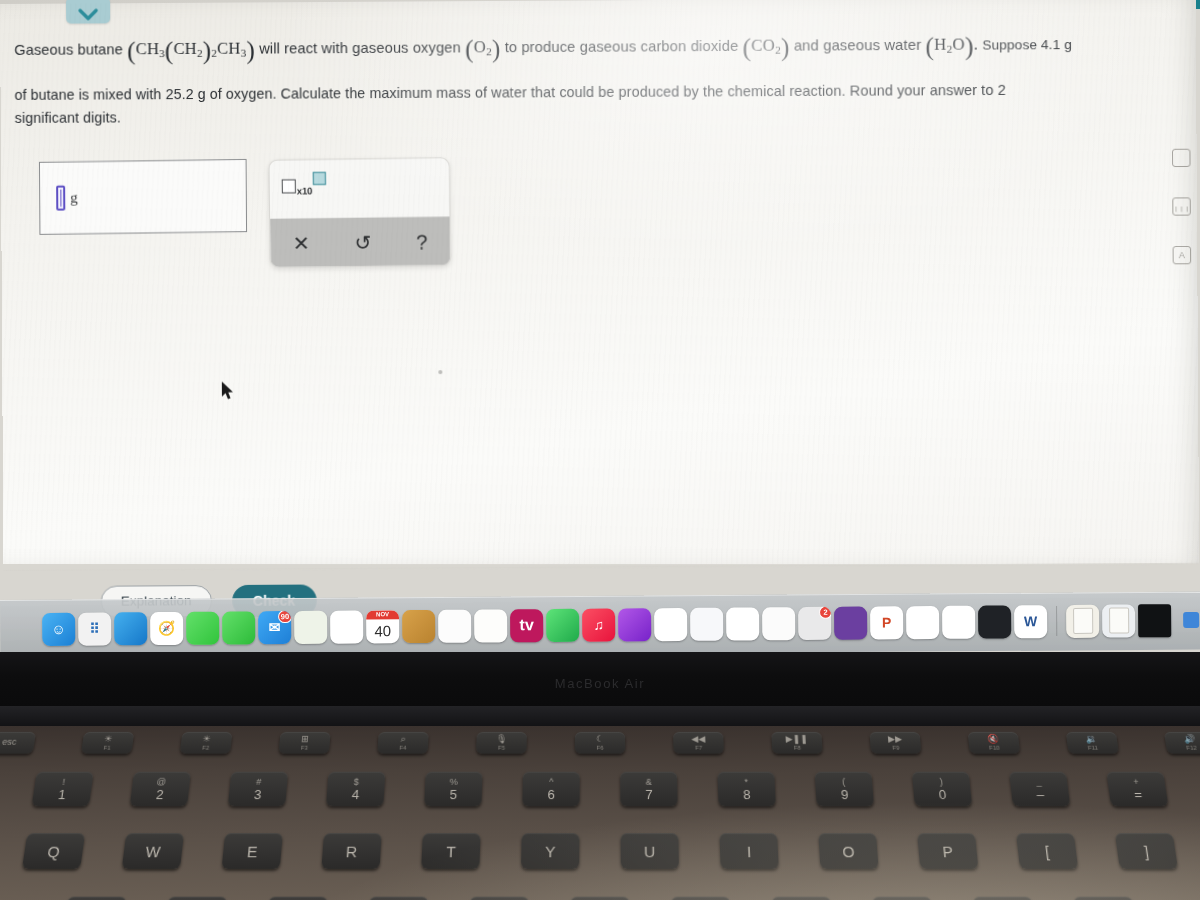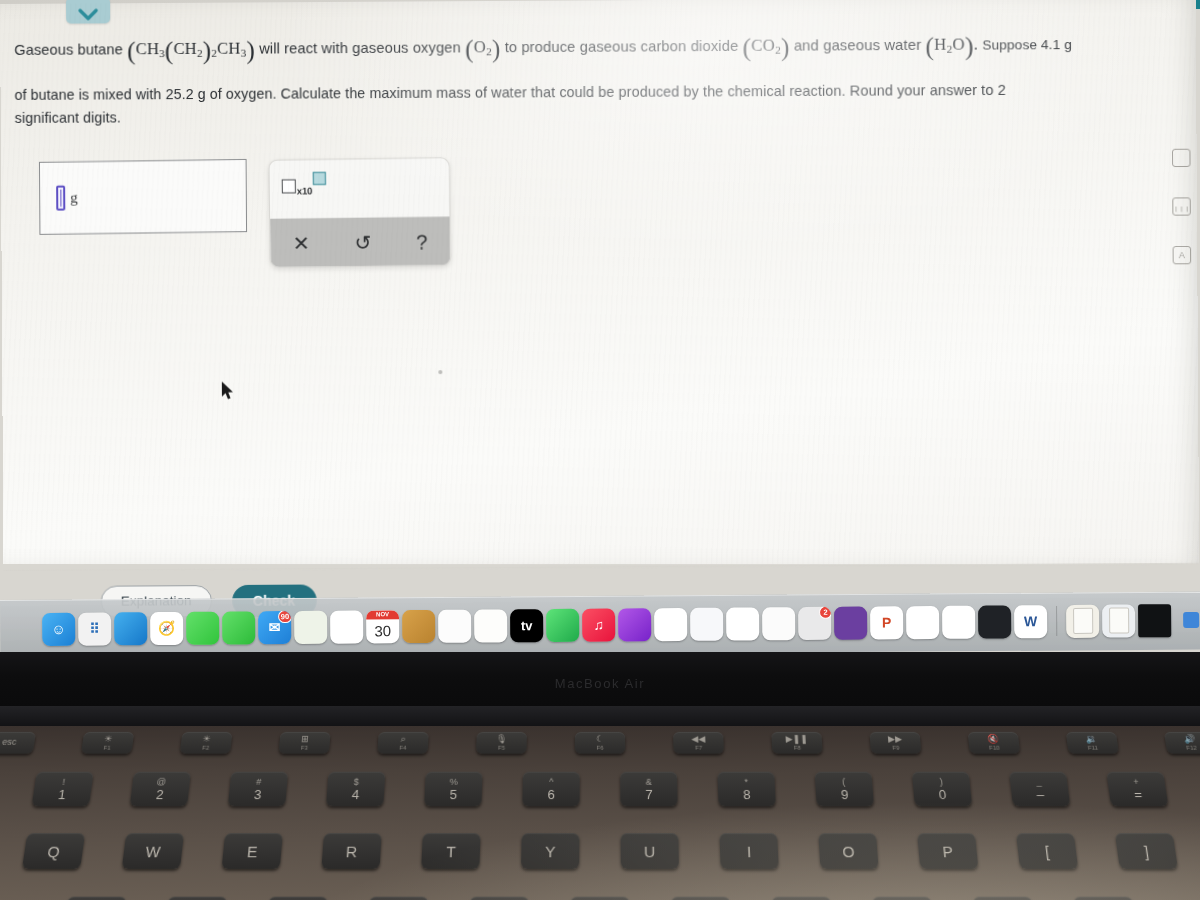--- a/index.html
+++ b/index.html
@@ -305,27 +305,27 @@
       <div class="app" style="background: linear-gradient(135deg, rgb(69, 176, 239), rgb(21, 119, 200));"></div>
       <div class="app run" style="background: rgb(255, 255, 255); color: rgb(45, 111, 184);">🧭</div>
       <div class="app run" style="background: linear-gradient(135deg, rgb(99, 224, 106), rgb(49, 196, 60));"></div>
       <div class="app run" style="background: linear-gradient(135deg, rgb(99, 224, 106), rgb(45, 187, 57));"></div>
       <div class="app run" style="background: linear-gradient(135deg, rgb(63, 169, 245), rgb(30, 127, 214));">✉<span class="badge">90</span></div>
       <div class="app run" style="background: rgb(238, 243, 232);"></div>
       <div class="app" style="background: rgb(255, 255, 255);"></div>
       <div class="app" style="background: rgb(255, 255, 255);">
         <div style="width:100%;height:100%;display:flex;flex-direction:column">
           <div style="background:#e23b32;color:#fff;font-size:6px;text-align:center;line-height:9px;height:9px">NOV</div>
-          <div style="flex:1;display:flex;align-items:center;justify-content:center;color:#2c2c2c;font-size:15px;font-weight:400">30</div>
+          <div style="flex:1;display:flex;align-items:center;justify-content:center;color:#2c2c2c;font-size:15px;font-weight:400">40</div>
         </div>
       </div>
       <div class="app" style="background: linear-gradient(135deg, rgb(216, 162, 74), rgb(185, 130, 47));"></div>
       <div class="app run" style="background: rgb(252, 252, 252);"></div>
       <div class="app" style="background: rgb(253, 253, 251);"></div>
-      <div class="app run" style="background: #000000; color: rgb(255, 255, 255); font-size: 13px;">tv</div>
+      <div class="app run" style="background: #be185d; color: rgb(255, 255, 255); font-size: 16px;">tv</div>
       <div class="app run" style="background: linear-gradient(135deg, rgb(94, 228, 121), rgb(31, 170, 74));"></div>
       <div class="app run" style="background: linear-gradient(135deg, rgb(251, 79, 99), rgb(232, 19, 60));">♫</div>
       <div class="app" style="background: linear-gradient(135deg, rgb(178, 88, 232), rgb(119, 34, 201));"></div>
       <div class="app run" style="background: rgb(255, 255, 255);"></div>
       <div class="app" style="background: rgb(247, 248, 250);"></div>
       <div class="app" style="background: rgb(255, 255, 255);"></div>
       <div class="app" style="background: rgb(251, 251, 251);"></div>
       <div class="app" style="background: rgb(233, 233, 234);">
         <span class="badge">2</span>
       </div>

